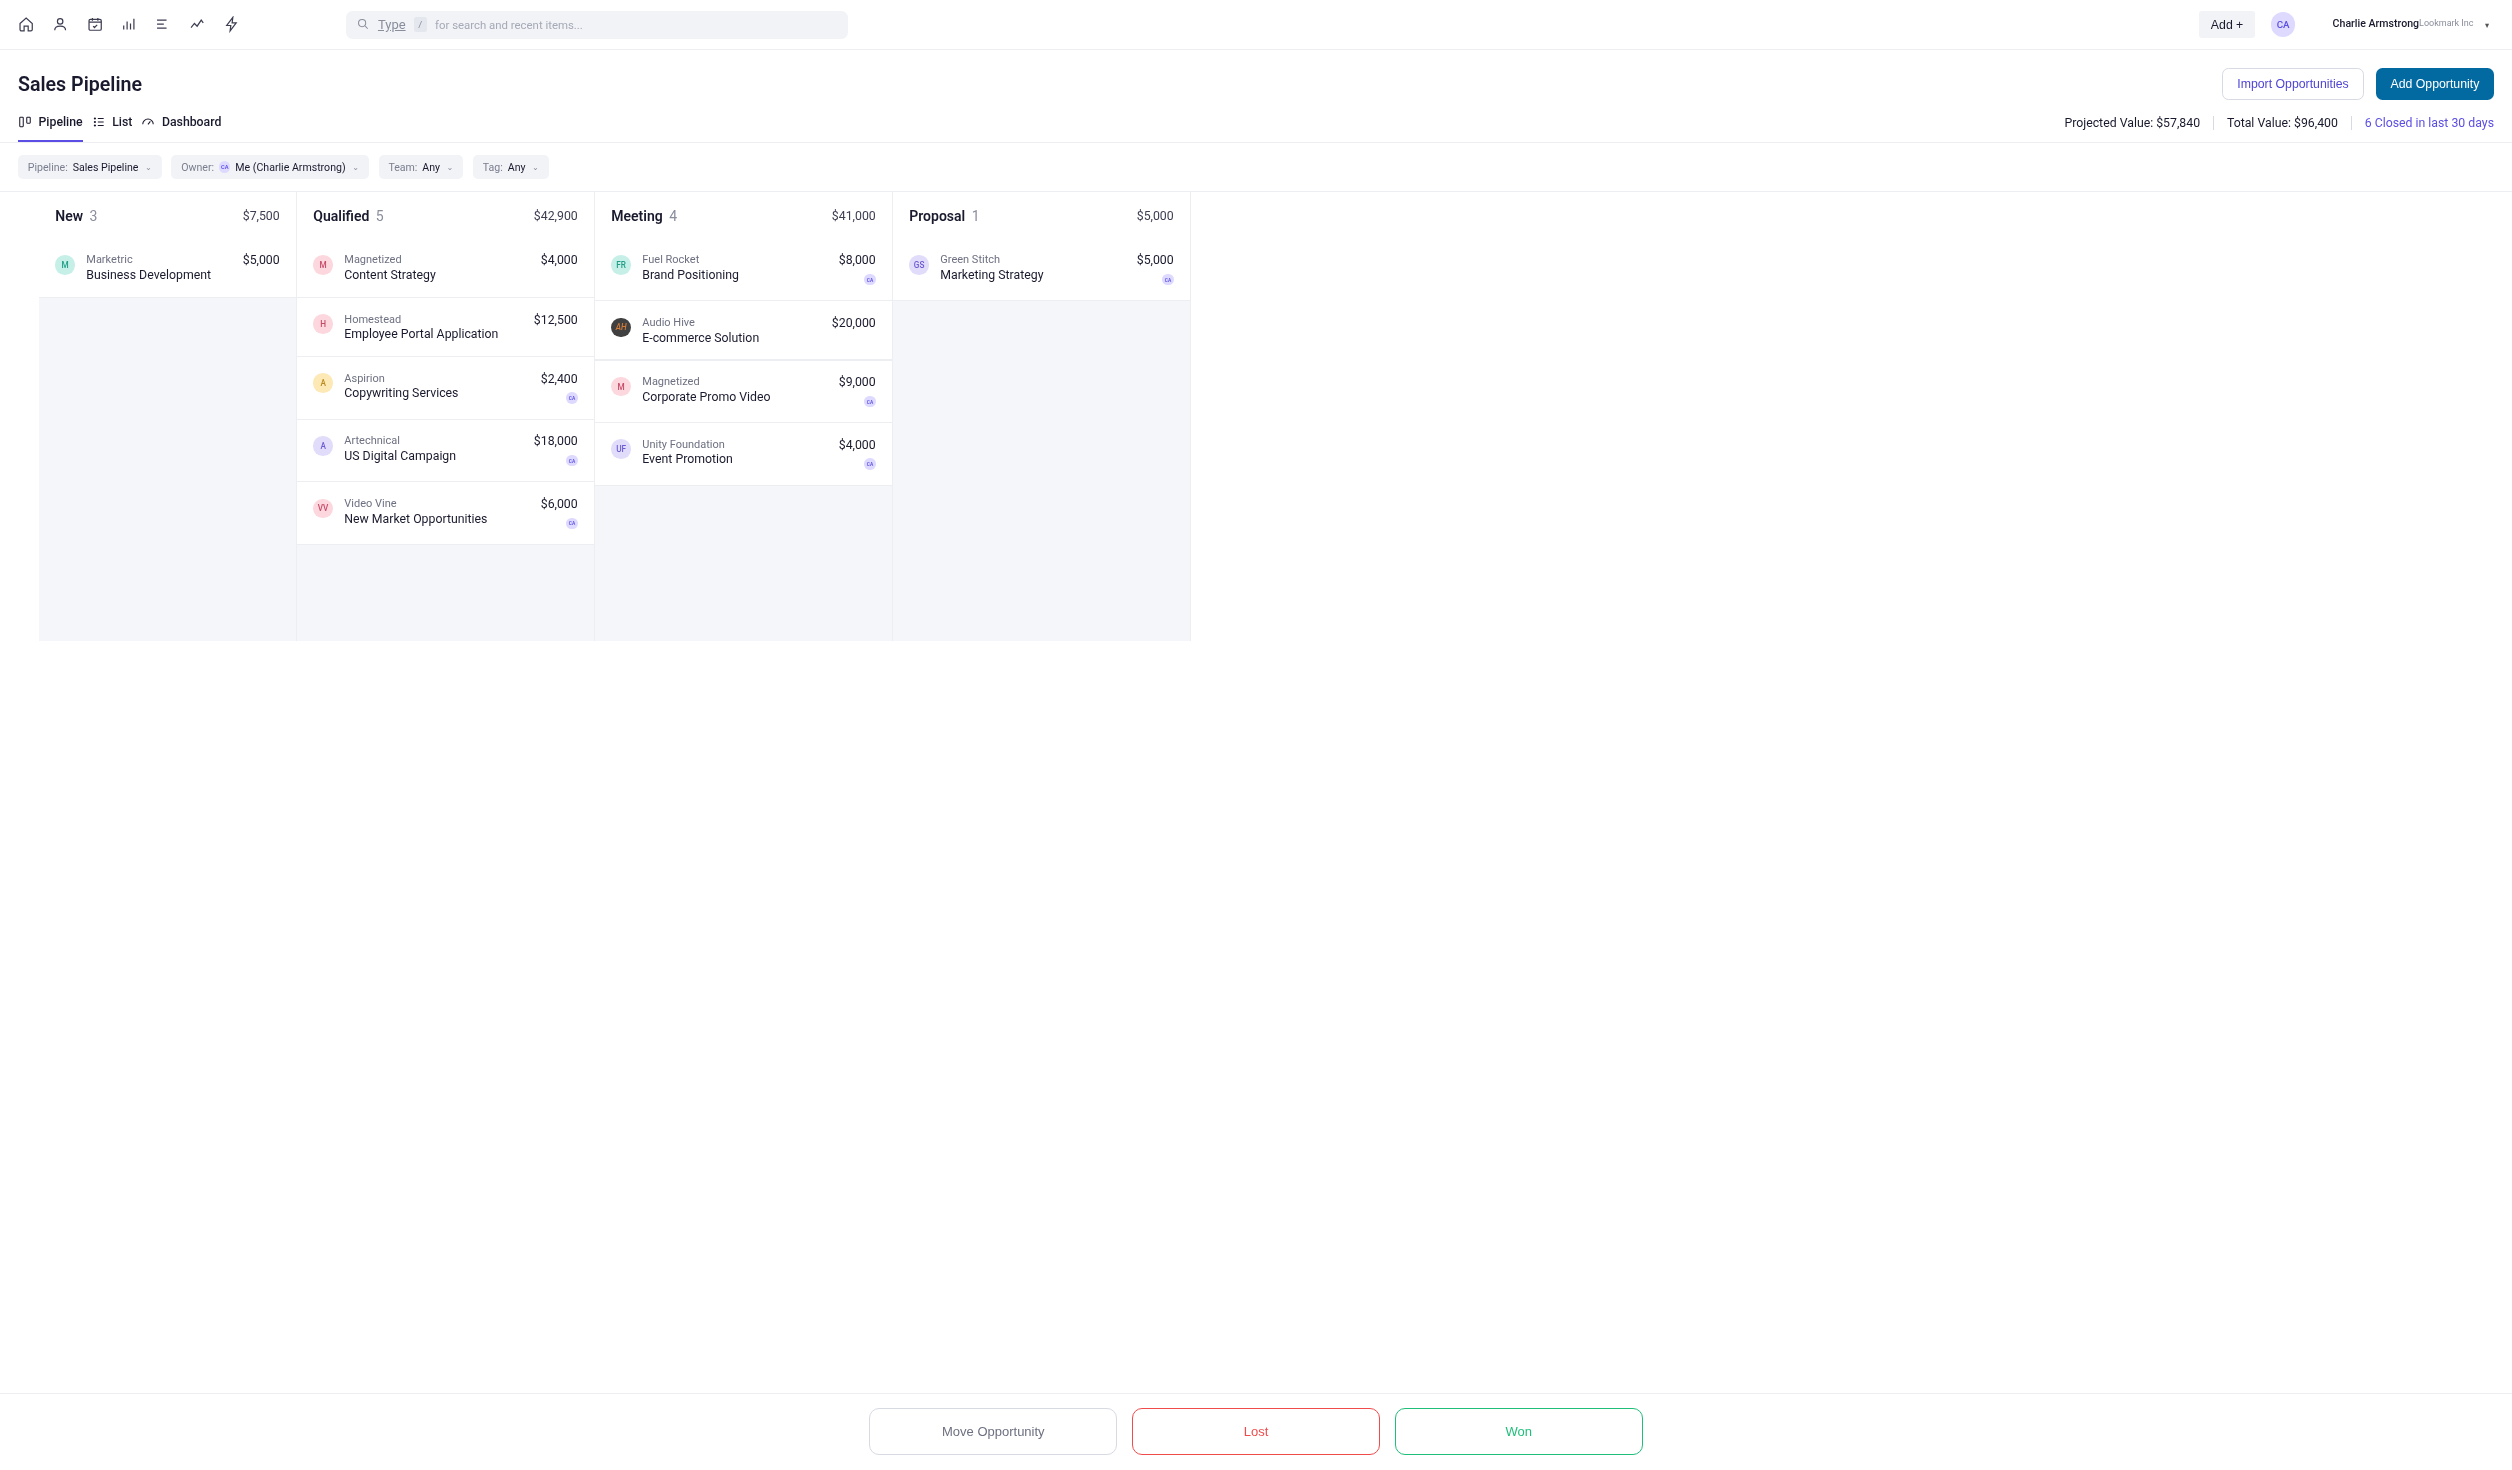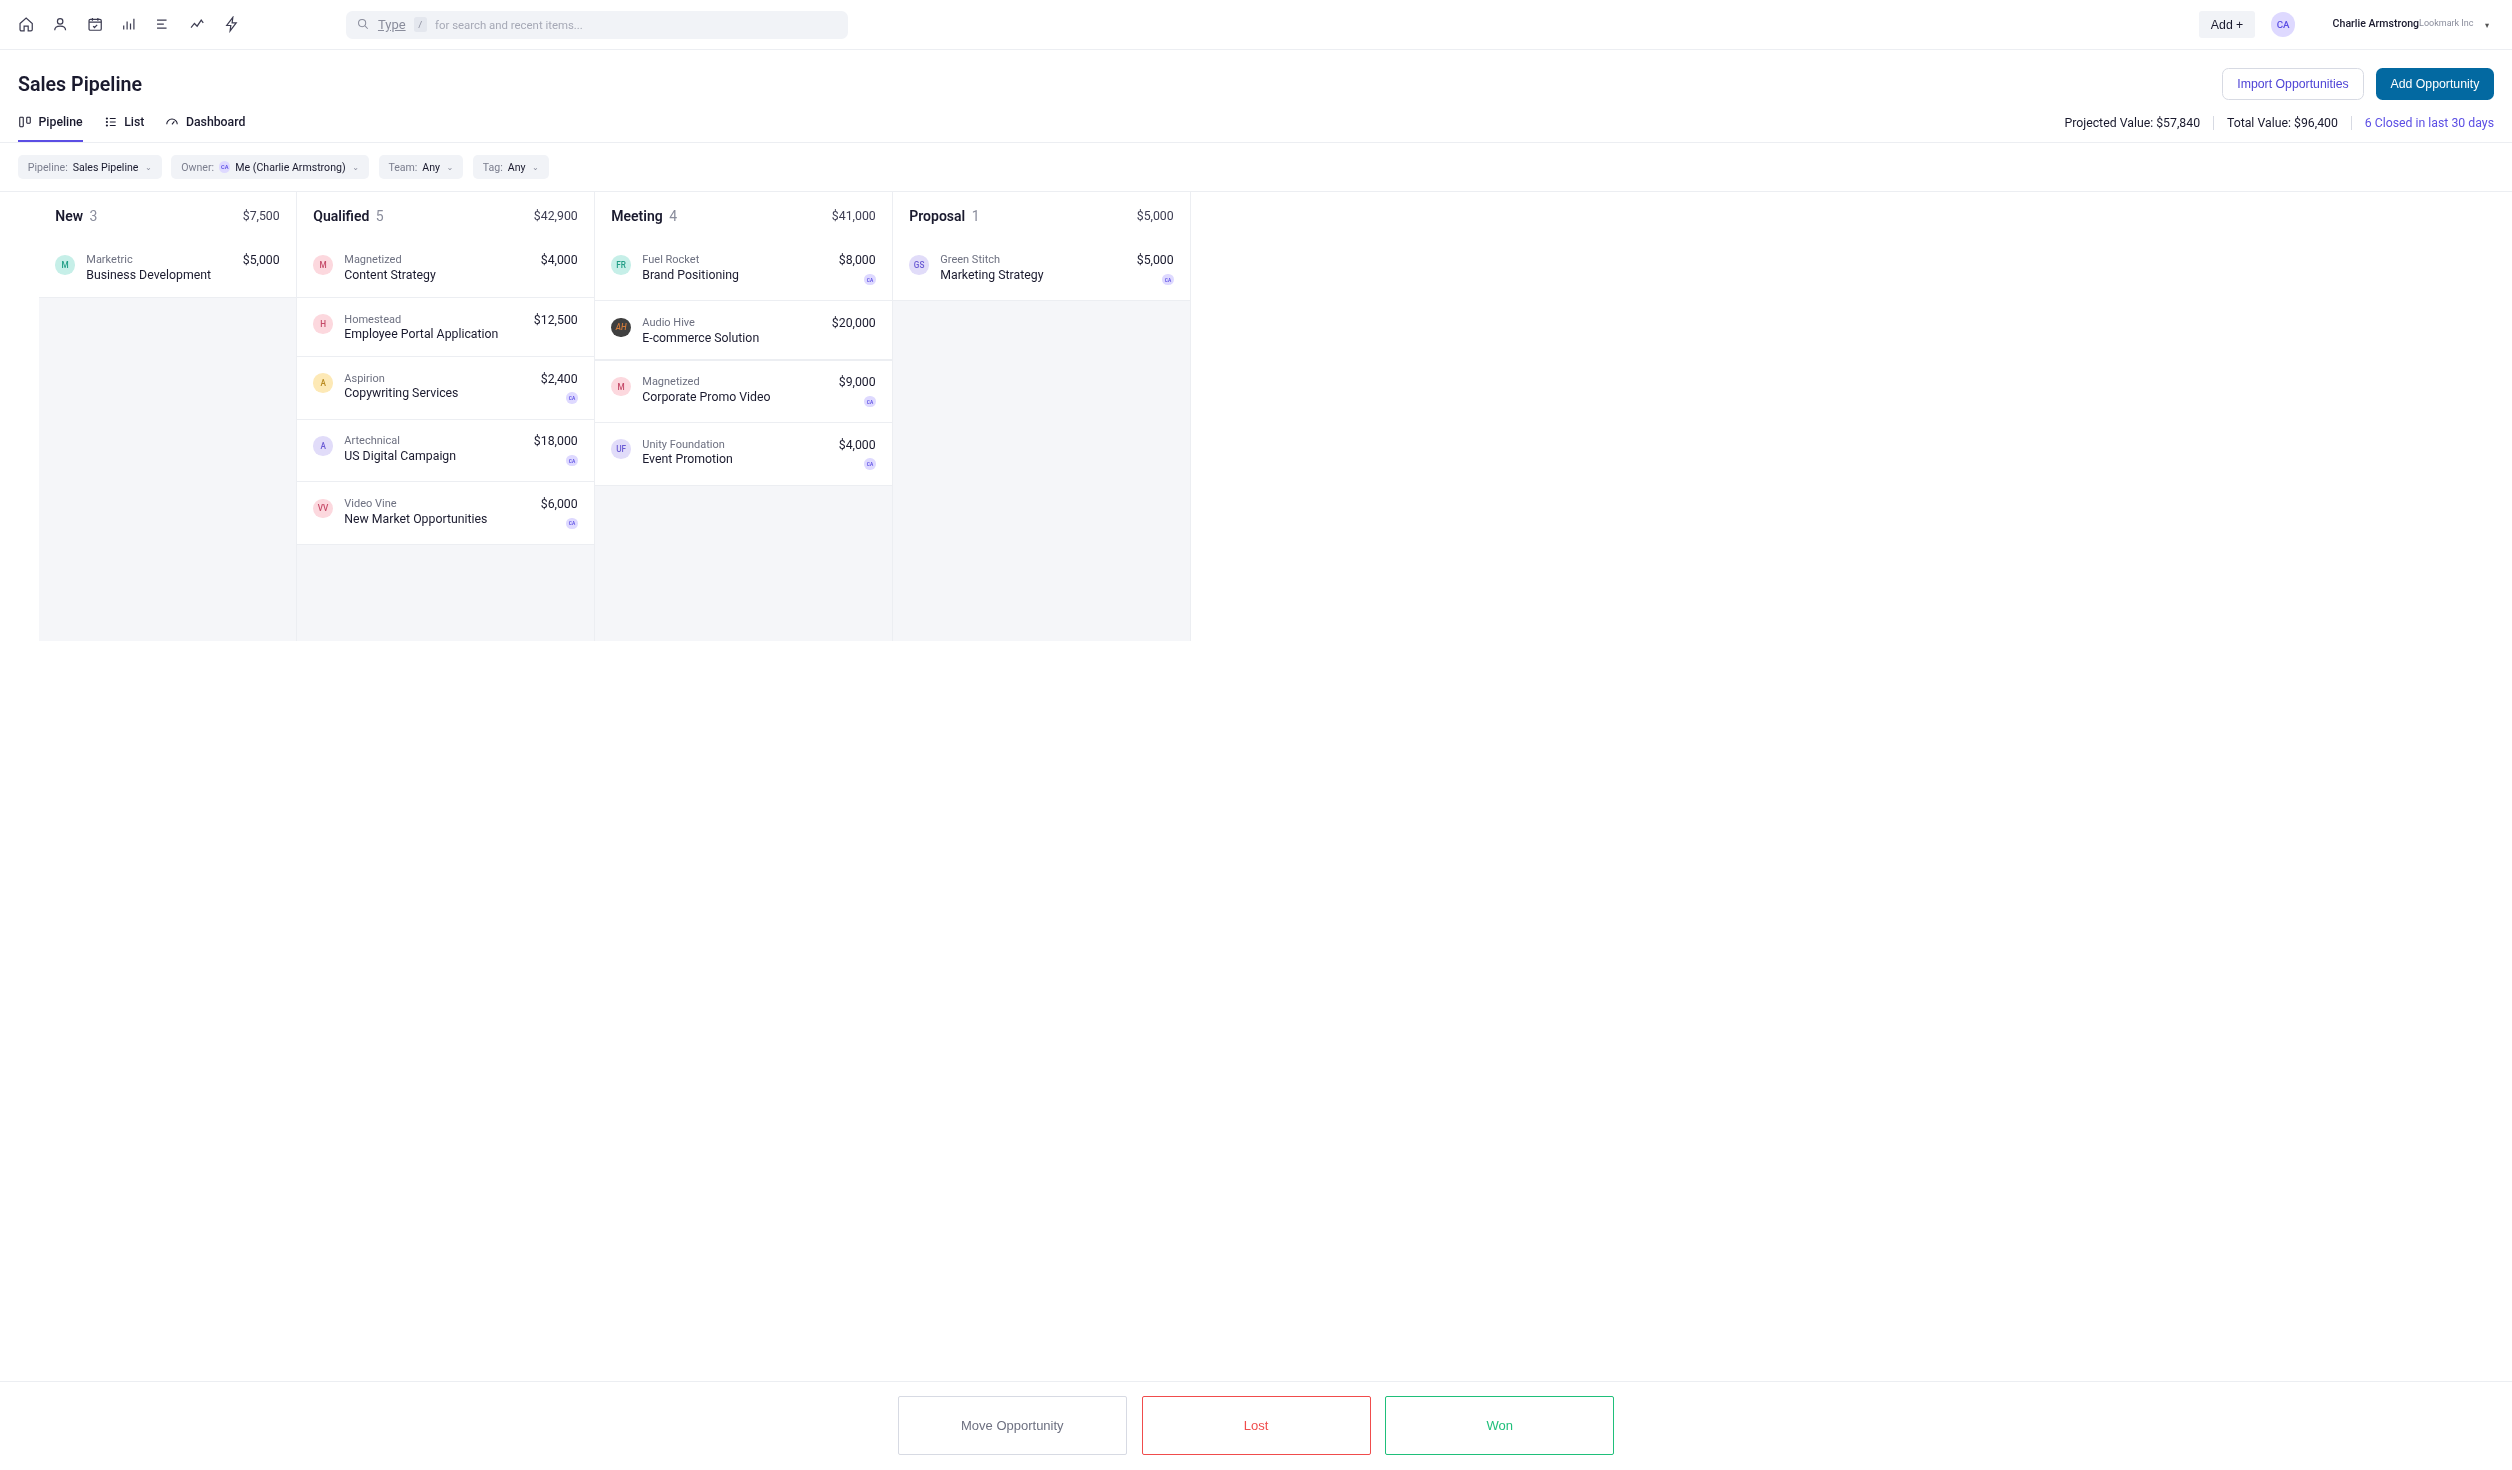--- a/index.html
+++ b/index.html
@@ -27,21 +27,21 @@
 
 
 .page-header { padding: 18px 18px 0 18px; display:flex; align-items:center; }
 .page-title { font-size:19.6px; font-weight:600; color:#1a1a2e; }
 .page-actions { margin-left:auto; display:flex; gap:11.4px; }
 .btn-outline { background:#fff; border:0.8px solid #d7dae3; border-radius:6.5px; padding:8.2px 14.7px; font-size:12.3px; font-weight:500; color:#4f45d6; cursor:pointer;}
 .btn-primary { background:#0369a1; border:none; border-radius:6.5px; padding:8.2px 14.7px; font-size:12.3px; font-weight:500; color:#fff; cursor:pointer;}
 
 
 .tabs-row { display:flex; align-items:center; padding: 14.7px 18px 0 18px; border-bottom:0.8px solid #eceef2; }
-.tabs { display:flex; gap:21px; }
+.tabs { display:flex; gap:9px; }
 .tab { display:flex; align-items:center; gap:6.5px; padding-bottom:11.4px; font-size:12.3px; font-weight:500; color:#1a1a2e; cursor:pointer; border-bottom:2.5px solid transparent; }
 .tab.active { border-bottom-color:#5b4ee4; }
 .tab svg { width:14px; height:14px; stroke:currentColor; stroke-width:1.8; fill:none;}
 .stats { margin-left:auto; display:flex; align-items:center; gap:13px; font-size:12.3px; padding-bottom:11.4px; }
 .stat-divider { width:0.8px; height:14.7px; background:#d7dae3;}
 .stat-link { color:#5b4ee4; cursor:pointer; }
 
 
 .filters-row { display:flex; gap:9.8px; padding:11.4px 18px; border-bottom:0.8px solid #eceef2;}
 .filter-pill { background:#f1f3f7; border-radius:4.9px; padding:5.7px 9.8px; font-size:10.6px; display:flex; align-items:center; gap:4.9px; cursor:pointer; color:#3d3d52;}
@@ -64,21 +64,21 @@
 .card-avatar { width:19.6px; height:19.6px; border-radius:50%; display:flex; align-items:center; justify-content:center; font-size:8.2px; font-weight:500; flex-shrink:0; margin-top:1.6px;}
 .card-main { flex:1; min-width:0;}
 .card-company { font-size:11px; color:#6d7080; margin-bottom:1.6px;}
 .card-opp { font-size:12.3px; font-weight:400; color:#1a1a2e;}
 .card-right { text-align:right; flex-shrink:0;}
 .card-value { font-size:12.3px; color:#1a1a2e; margin-bottom:3.3px;}
 .owner-badge { width:11.4px; height:11.4px; border-radius:50%; background:#ded9ff; color:#5b4ee4; font-size:4.9px; font-weight:600; display:inline-flex; align-items:center; justify-content:center; }
 
 
 .bottom-bar { position:fixed; bottom:0; left:0; right:0; background:#fff; border-top:0.8px solid #eceef2; padding:14.7px 0; display:flex; justify-content:center; gap:14.7px;}
-.action-btn { width:229px; padding:21px 0; border-radius:2px; font-size:13px; font-weight:500; cursor:pointer; background:#fff;}
+.action-btn { width:248px; padding:15px 0; border-radius:10px; font-size:13px; font-weight:500; cursor:pointer; background:#fff;}
 .action-move { border:0.8px solid #d7dae3; color:#6d7080;}
 .action-lost { border:0.8px solid #f04c4c; color:#f04c4c;}
 .action-won { border:0.8px solid #1fbf7a; color:#1fbf7a;}
 
 
 .av-teal { background:#c6efe8; color:#1f9d85;}
 .av-yellow { background:#fde9b6; color:#b98a1f;}
 .av-pink { background:#fcd8de; color:#c54a68;}
 .av-purple { background:#e1dcf9; color:#6b5bd4;}
 .av-orange { background:#404040; color:#d17a3a;font-style:italic;}

